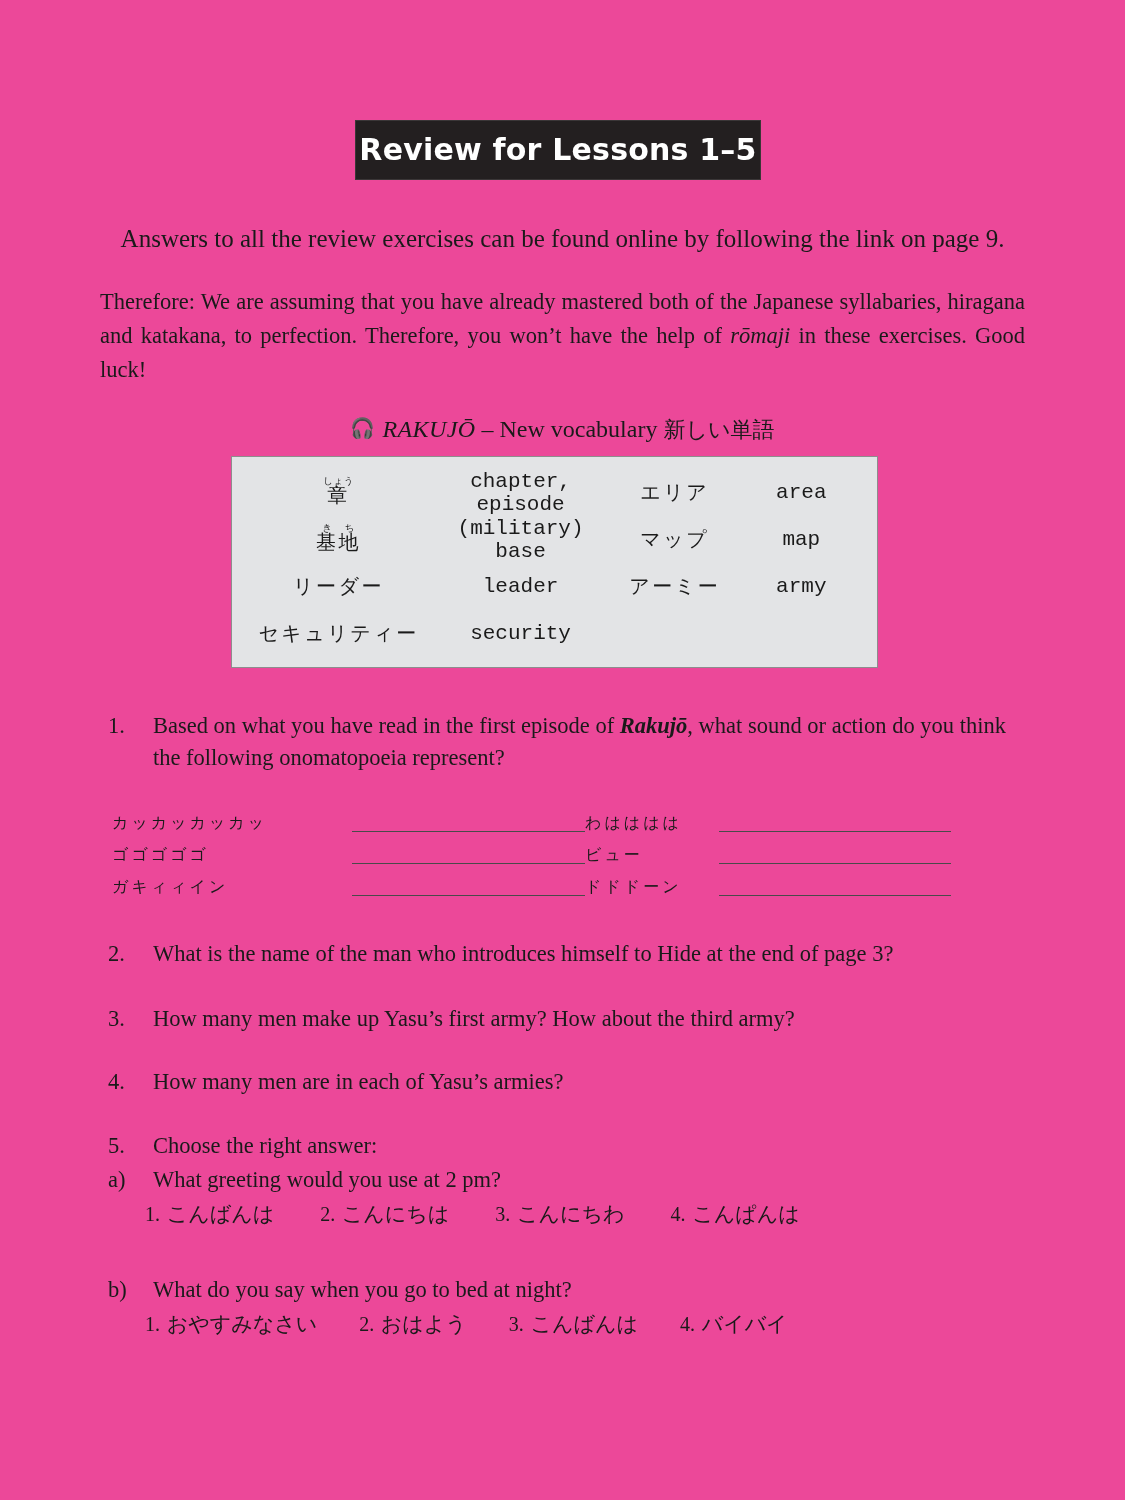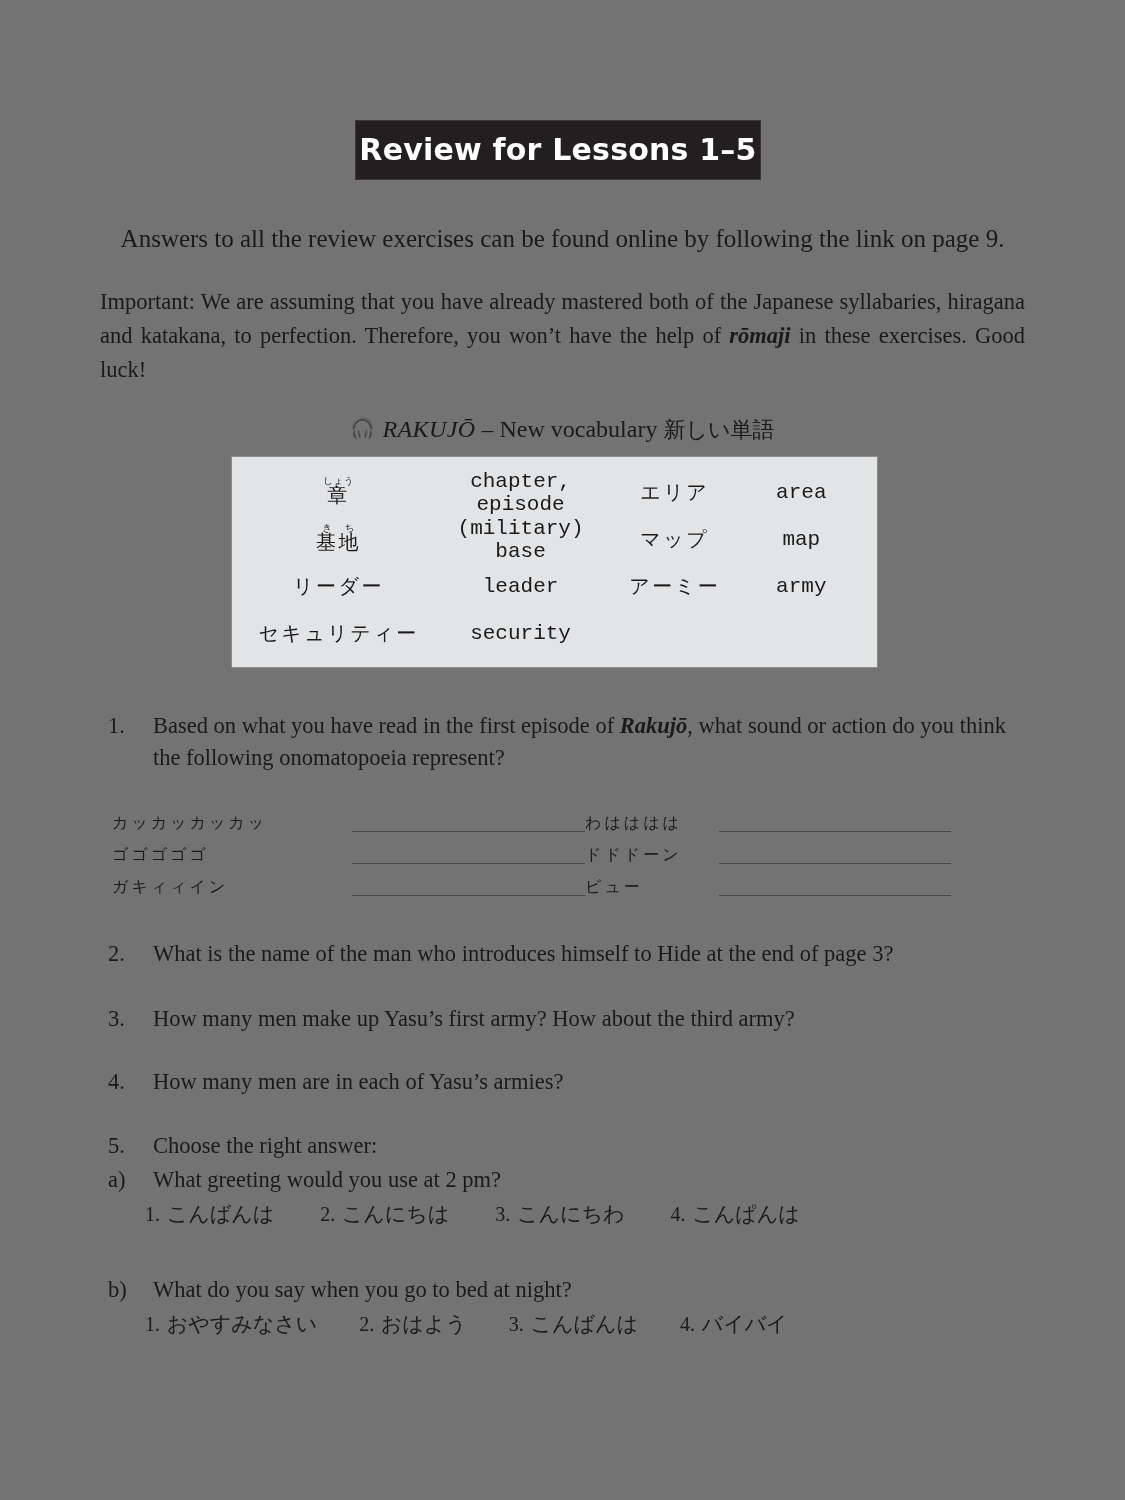--- a/index.html
+++ b/index.html
@@ -12,21 +12,21 @@
     height: 1500px;
     position: relative;
     font-family: "Liberation Serif", "DejaVu Serif", serif;
     color: #1a1a1a;
     overflow: hidden;
   }
 
   .page {
     position: absolute;
     inset: 0;
-    background: #737373;
+    background: #ec4899;
   }
 
   
   .title-banner {
     position: absolute;
     left: 355px;
     top: 120px;
     width: 406px;
     height: 60px;
     background: #231f20;
@@ -60,21 +60,21 @@
   .important-para {
     position: absolute;
     left: 100px;
     top: 285px;
     width: 925px;
     font-size: 22.5px;
     line-height: 1.52;
     text-align: justify;
   }
   .important-para .bi {
-    font-weight: bold;
+    font-weight: normal;
     font-style: italic;
   }
 
   
   .vocab-header {
     position: absolute;
     left: 100px;
     top: 415px;
     width: 925px;
     text-align: center;
@@ -229,21 +229,21 @@
 
 <div class="page">
 
   <div class="title-banner">
     <span class="title-text">Review for Lessons 1–5</span>
   </div>
 
   <div class="intro-note">Answers to all the review exercises can be found online by following the link on page 9.</div>
 
   <div class="important-para">
-    <span>Important</span><span>: We are assuming that you have already mastered both of the Japanese syllabaries, hiragana and katakana, to perfection. Therefore, you won’t have the help of </span><span class="bi">rōmaji</span><span> in these exercises. Good luck!</span>
+    <span>Therefore</span><span>: We are assuming that you have already mastered both of the Japanese syllabaries, hiragana and katakana, to perfection. Therefore, you won’t have the help of </span><span class="bi">rōmaji</span><span> in these exercises. Good luck!</span>
   </div>
 
   <div class="vocab-header">
     <span class="hp-icon">🎧</span><span class="rakujo">RAKUJŌ</span><span> – </span><span>New vocabulary </span><span class="jp">新しい単語</span>
   </div>
 
   <div class="vocab-table">
     <table>
       <tbody>
         <tr>
@@ -296,25 +296,25 @@
       <div class="onomat-row">
         <span class="onomat-word">ガキィィイン</span>
         <span class="blank-line"></span>
       </div>
     </div><div class="onomat-right">
       <div class="onomat-row">
         <span class="onomat-word">わはははは</span>
         <span class="blank-line"></span>
       </div>
       <div class="onomat-row">
+        <span class="onomat-word">ビュー</span>
+        <span class="blank-line"></span>
+      </div>
+      <div class="onomat-row">
         <span class="onomat-word">ドドドーン</span>
-        <span class="blank-line"></span>
-      </div>
-      <div class="onomat-row">
-        <span class="onomat-word">ビュー</span>
         <span class="blank-line"></span>
       </div>
     </div>
   </div>
 
   <div class="q" id="q2">
     <span class="num">2.</span>
     <span class="body">What is the name of the man who introduces himself to Hide at the end of page 3?</span>
   </div>
 

